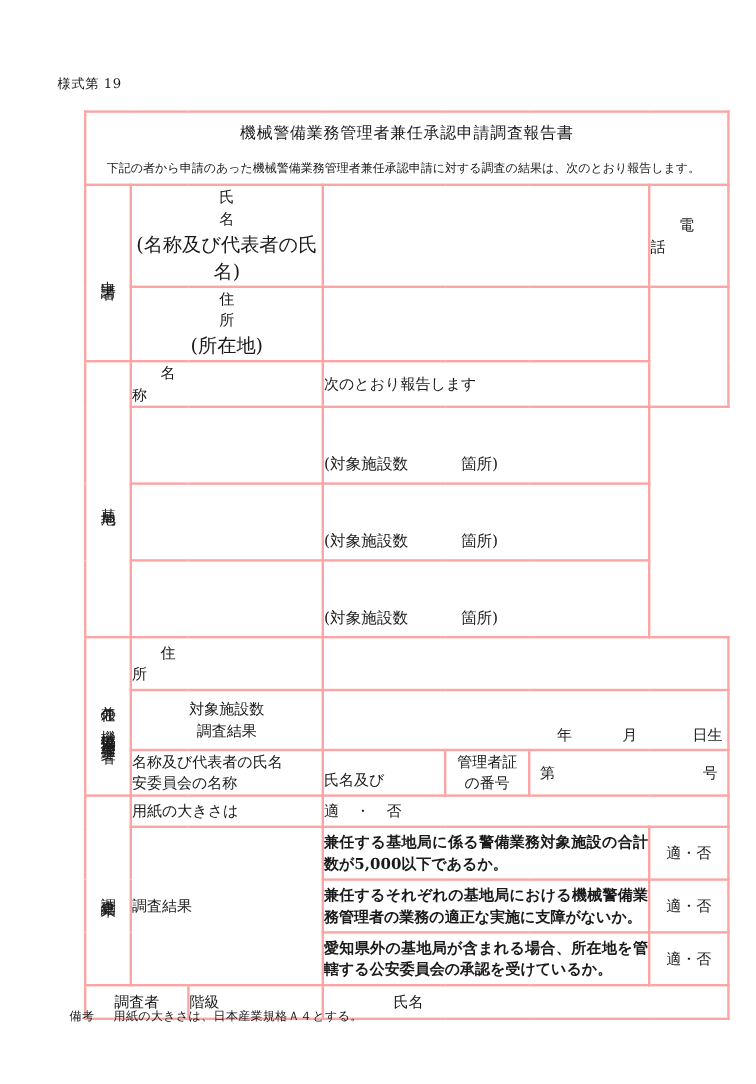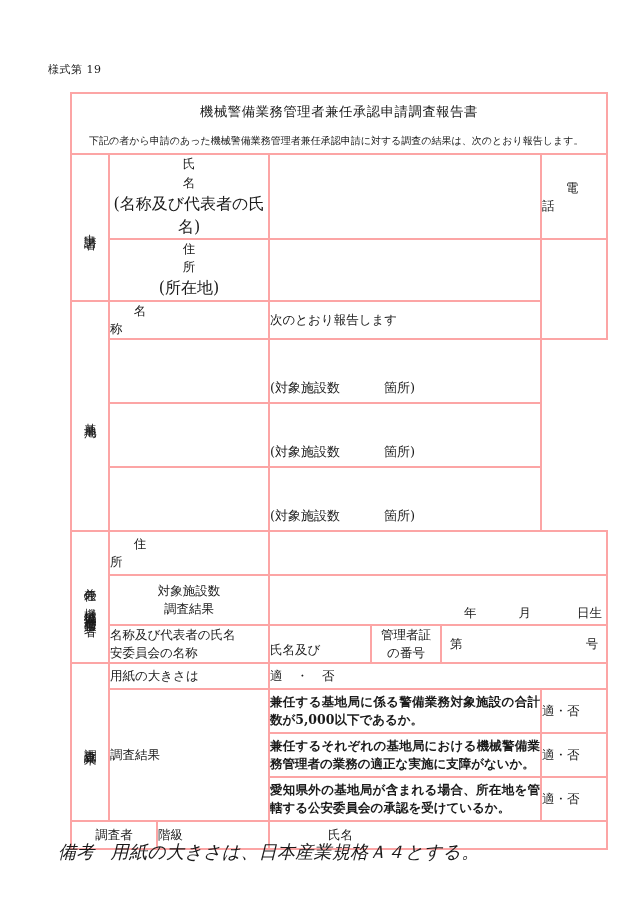--- a/index.html
+++ b/index.html
@@ -113,40 +113,39 @@
   }
   .date-line .g1 { display: inline-block; width: 42px; }
   .date-line .g2 { display: inline-block; width: 46px; }
   .crit-text {
     padding: 5px 7px 6px 8px;
     font-size: 12.4px;
     line-height: 1.5;
     text-align: justify;
     font-weight: bold;
   }
-  .yn { text-align: left; font-size: 12.4px; white-space: nowrap; }
+  .yn { text-align: center; font-size: 12.4px; white-space: nowrap; }
   .yn-wide {
     padding-left: 8px;
     font-size: 12.5px;
     letter-spacing: 0.5px;
     white-space: nowrap;
     font-family: Liberation Serif, serif;
   }
   .cert-num { padding: 0 8px; font-size: 12.4px; white-space: nowrap; position: relative; }
   .cert-num .left { float: left; }
   .cert-num .right { float: right; }
   .cert-num::after { content: ""; display: block; clear: both; }
   .note {
     position: absolute;
     left: 58px;
     top: 840px;
-    font-size: 18px;
+    font-size: 10px;
     letter-spacing: 0.3px;
     white-space: nowrap;
-    font-style: italic;
   }
   .note .gap { display: inline-block; width: 16px; }
   .inspector-cell { text-align: center; font-size: 12.5px; }
   .cell-pad-sm { padding: 3px 6px; }
 </style>
 </head>
 <body>
 
 <div class="page">
 

